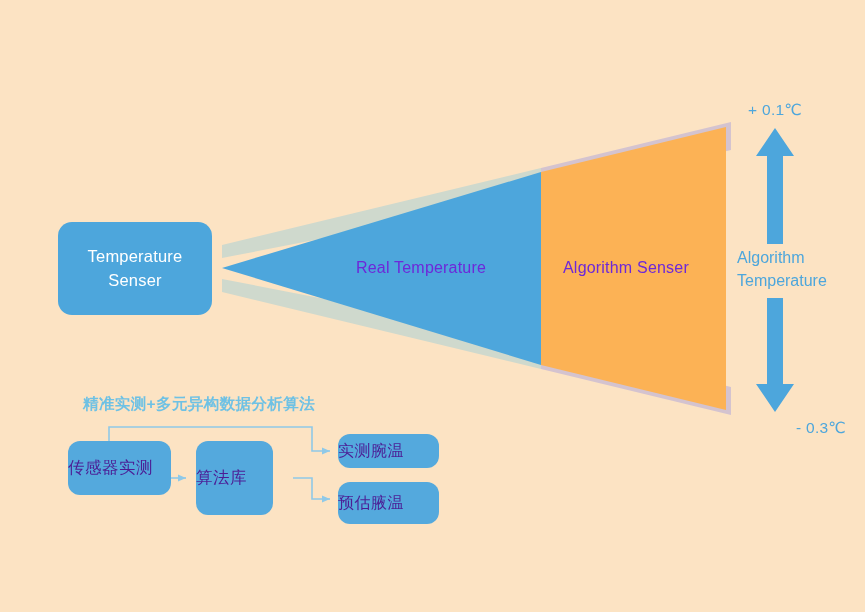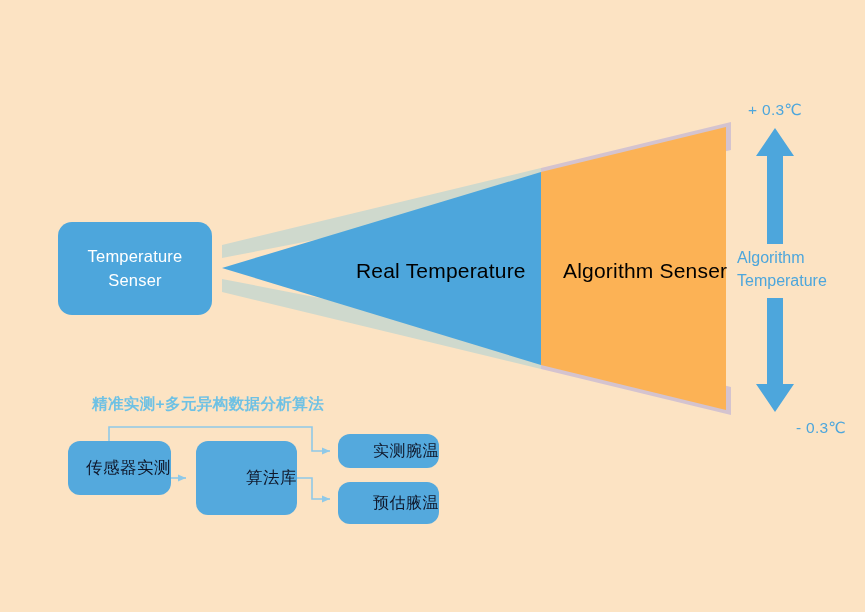--- a/index.html
+++ b/index.html
@@ -43,22 +43,22 @@
     text-align: center;
     color: #ffffff;
     font-size: 16.5px;
     line-height: 1.42;
     letter-spacing: 0.2px;
   }
 
   
   .funnel-label {
     position: absolute;
-    color: #000000;
-    font-size: 21px;
+    color: #6d28d9;
+    font-size: 16px;
     letter-spacing: 0.2px;
     white-space: nowrap;
   }
   .label-real-temp {
     left: 356px;
     top: 259px;
   }
   .label-algorithm {
     left: 563px;
     top: 259px;
@@ -81,48 +81,48 @@
     top: 247px;
     color: #4da6dc;
     font-size: 16px;
     line-height: 1.42;
     white-space: nowrap;
   }
 
   
   .flow-title {
     position: absolute;
-    left: 92px;
+    left: 83px;
     top: 394px;
     color: #6ec1e4;
     font-size: 15.5px;
     font-weight: bold;
     letter-spacing: 0.4px;
     white-space: nowrap;
   }
   .flow-box {
     position: absolute;
     background: #54a9dd;
     border-radius: 12px;
     display: flex;
     align-items: center;
-    justify-content: flex-end;
-    color: #0f172a;
+    justify-content: flex-start;
+    color: #4c1d95;
     white-space: nowrap;
   }
   .flow-box-big {
     font-size: 16.5px;
     letter-spacing: 0.5px;
   }
   .flow-box-small {
     font-size: 16px;
     letter-spacing: 0.5px;
   }
   .box-sensor-measure { left: 68px;  top: 441px; width: 103px; height: 54px; }
-  .box-algo-lib       { left: 196px; top: 441px; width: 101px;  height: 74px; }
+  .box-algo-lib       { left: 196px; top: 441px; width: 77px;  height: 74px; }
   .box-wrist-temp     { left: 338px; top: 434px; width: 101px; height: 34px; }
   .box-axilla-temp    { left: 338px; top: 482px; width: 101px; height: 42px; }
 </style>
 </head>
 <body>
 
 <div id="canvas">
 
   <svg id="vector-layer" viewBox="0 0 865 612">
 
@@ -164,21 +164,21 @@
     <span>
       <span>Temperature</span><br>
       <span>Senser</span>
     </span>
   </div>
 
   <div class="funnel-label label-real-temp">Real Temperature</div>
 
   <div class="funnel-label label-algorithm">Algorithm Senser</div>
 
-  <div class="temp-label temp-plus">+ 0.3℃</div>
+  <div class="temp-label temp-plus">+ 0.1℃</div>
 
   <div class="temp-label temp-minus">- 0.3℃</div>
 
   <div class="axillary-label">
     <span>Algorithm</span><br>
     <span>Temperature</span>
   </div>
 
   <div class="flow-title">精准实测+多元异构数据分析算法</div>
 

